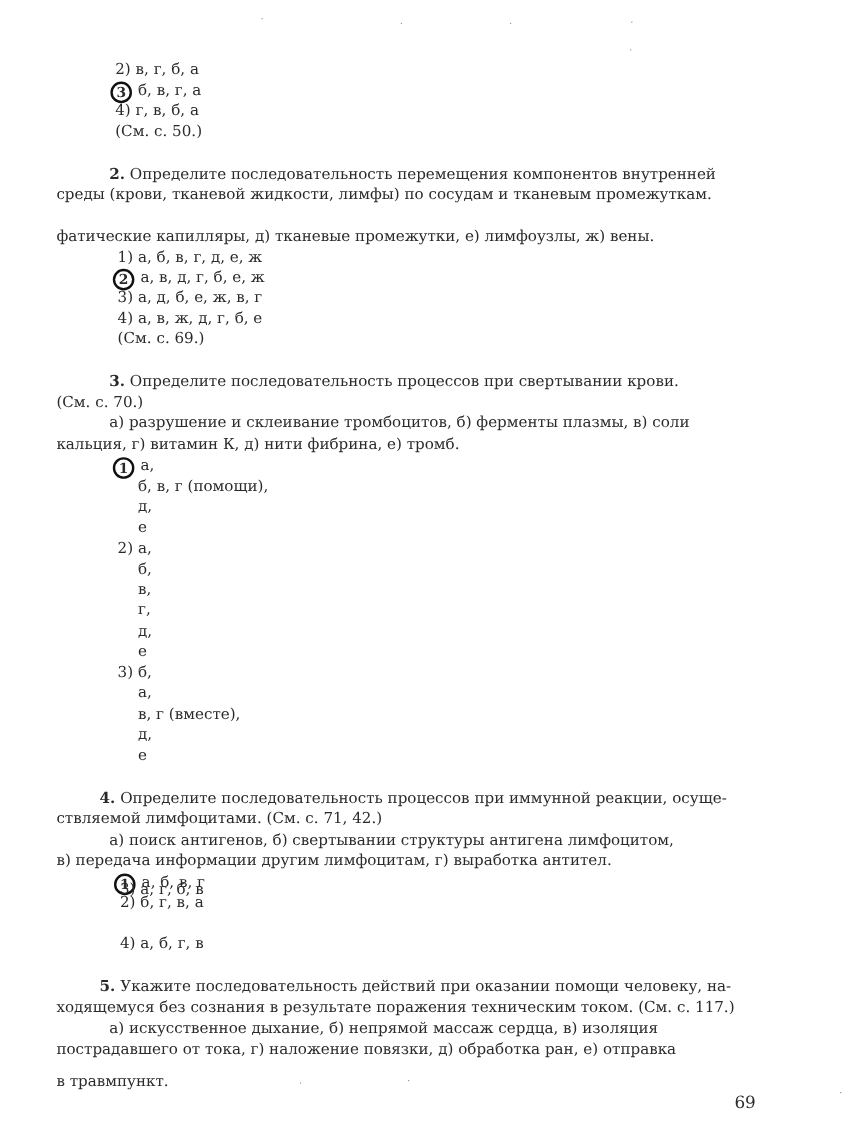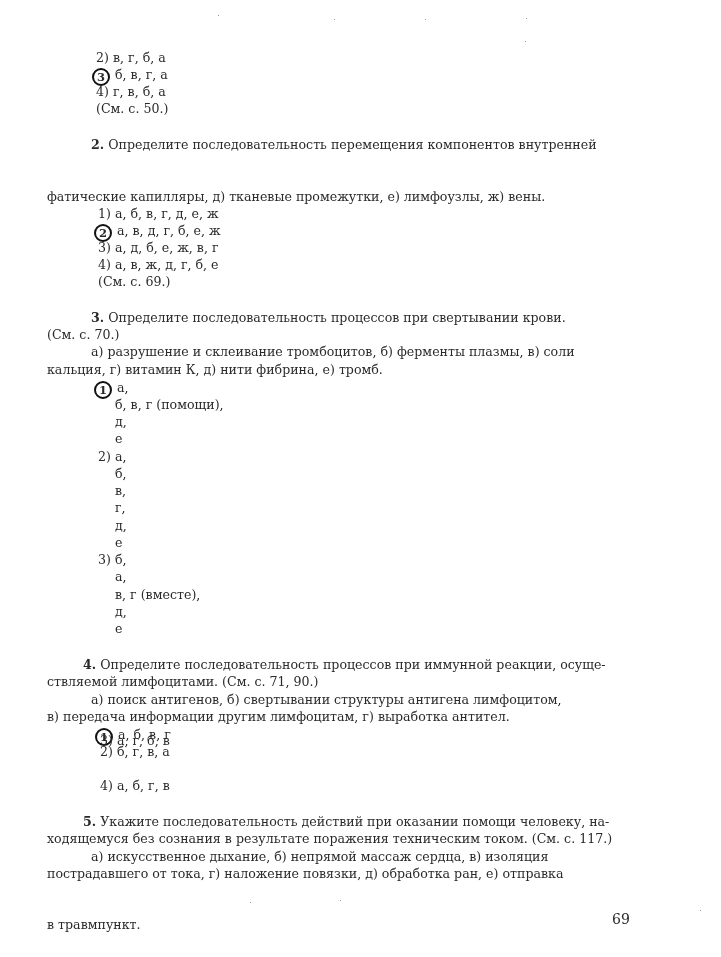--- a/index.html
+++ b/index.html
@@ -26,20 +26,21 @@
 <body>
 
 <div class="page">
 
   <div class="opt" style="left:96px;top:49px;"><span>2)</span> <span>в, г, б, а</span></div>
   <div class="opt" style="left:94px;top:66px;"><span class="circ">3</span> <span>б, в, г, а</span></div>
   <div class="opt" style="left:96px;top:83px;"><span>4)</span> <span>г, в, б, а</span></div>
   <div class="opt" style="left:96px;top:100px;">(См. с. 50.)</div>
 
   <div class="line" style="left:91px;top:136px;"><span class="num">2.</span> <span>Определите последовательность перемещения компонентов внутренней</span></div>
+  <div class="line" style="left:47px;top:153px;">среды (крови, тканевой жидкости, лимфы) по сосудам и тканевым промежуткам.</div>
   <div class="line" style="left:47px;top:188px;">фатические капилляры, д) тканевые промежутки, е) лимфоузлы, ж) вены.</div>
 
   <div class="opt" style="left:98px;top:205px;"><span>1)</span> <span>а, б, в, г, д, е, ж</span></div>
   <div class="opt" style="left:96px;top:222px;"><span class="circ">2</span> <span>а, в, д, г, б, е, ж</span></div>
   <div class="opt" style="left:98px;top:239px;"><span>3)</span> <span>а, д, б, е, ж, в, г</span></div>
   <div class="opt" style="left:98px;top:256px;"><span>4)</span> <span>а, в, ж, д, г, б, е</span></div>
   <div class="opt" style="left:98px;top:273px;">(См. с. 69.)</div>
 
   <div class="line" style="left:91px;top:309px;"><span class="num">3.</span> <span>Определите последовательность процессов при свертывании крови.</span></div>
   <div class="line" style="left:47px;top:326px;">(См. с. 70.)</div>
@@ -58,34 +59,34 @@
   <div class="opt" style="left:115px;top:517px;">д,</div>
   <div class="opt" style="left:115px;top:534px;">е</div>
 
   <div class="opt" style="left:98px;top:551px;"><span>3)</span> <span>б,</span></div>
   <div class="opt" style="left:115px;top:568px;">а,</div>
   <div class="opt" style="left:115px;top:586px;">в, г (вместе),</div>
   <div class="opt" style="left:115px;top:603px;">д,</div>
   <div class="opt" style="left:115px;top:620px;">е</div>
 
   <div class="line" style="left:83px;top:656px;"><span class="num">4.</span> <span>Определите последовательность процессов при иммунной реакции, осуще-</span></div>
-  <div class="line" style="left:47px;top:673px;">ствляемой лимфоцитами. (См. с. 71, 90.)</div>
+  <div class="line" style="left:47px;top:673px;">ствляемой лимфоцитами. (См. с. 71, 42.)</div>
   <div class="line" style="left:91px;top:691px;">а) поиск антигенов, б) свертывании структуры антигена лимфоцитом,</div>
   <div class="line" style="left:47px;top:708px;">в) передача информации другим лимфоцитам, г) выработка антител.</div>
 
   <div class="opt" style="left:97px;top:726px;"><span class="circ">1</span> <span>а, б, в, г</span></div>
   <div class="opt" style="left:100px;top:743px;"><span>2)</span> <span>б, г, в, а</span></div>
   <div class="opt" style="left:100px;top:732px;"><span>3)</span> <span>а, г, б, в</span></div>
   <div class="opt" style="left:100px;top:777px;"><span>4)</span> <span>а, б, г, в</span></div>
 
   <div class="line" style="left:83px;top:813px;"><span class="num">5.</span> <span>Укажите последовательность действий при оказании помощи человеку, на-</span></div>
   <div class="line" style="left:47px;top:830px;">ходящемуся без сознания в результате поражения техническим током. (См. с. 117.)</div>
   <div class="line" style="left:91px;top:848px;">а) искусственное дыхание, б) непрямой массаж сердца, в) изоляция</div>
   <div class="line" style="left:47px;top:865px;">пострадавшего от тока, г) наложение повязки, д) обработка ран, е) отправка</div>
-  <div class="line" style="left:47px;top:892px;margin-top:24px;">в травмпункт.</div>
+  <div class="line" style="left:47px;top:892px;">в травмпункт.</div>
 
   <div class="pagenum">69</div>
 
   <div class="speck" style="left:218px;top:15px;"></div>
   <div class="speck" style="left:334px;top:19px;"></div>
   <div class="speck" style="left:425px;top:19px;"></div>
   <div class="speck" style="left:526px;top:18px;"></div>
   <div class="speck" style="left:525px;top:41px;"></div>
   <div class="speck" style="left:250px;top:902px;"></div>
   <div class="speck" style="left:340px;top:900px;"></div>

